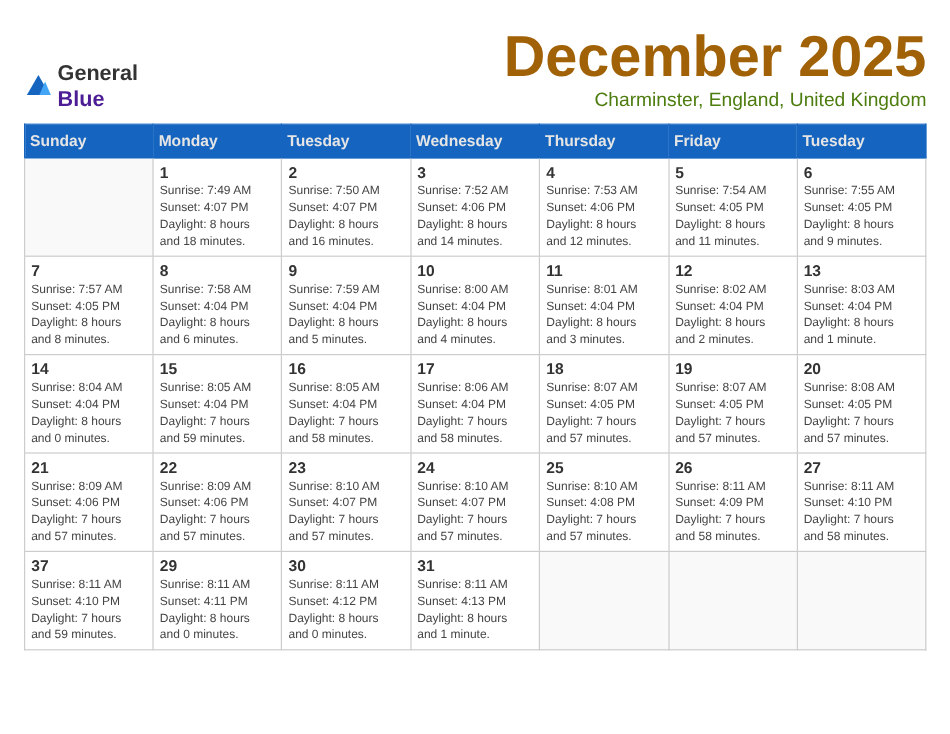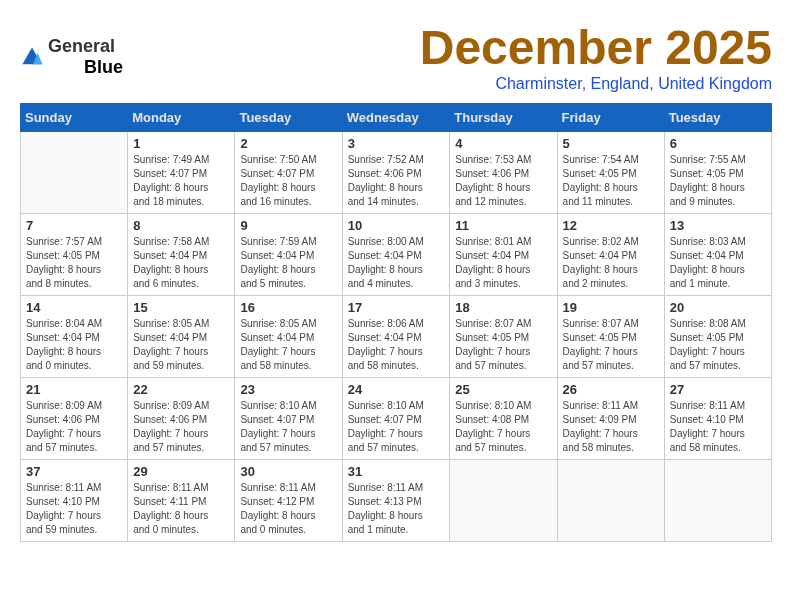--- a/index.html
+++ b/index.html
@@ -6,54 +6,53 @@
     body {
       font-family: Arial, sans-serif;
       background: #fff;
       width: 792px;
       min-height: 612px;
       padding: 20px;
     }
     .header {
       display: flex;
       justify-content: space-between;
-      align-items: center;
+      align-items: flex-end;
       margin-bottom: 10px;
     }
     .logo {
       display: flex;
       align-items: center;
       gap: 4px;
     }
     .logo-text-general {
       font-size: 18px;
       font-weight: bold;
       color: #333;
     }
     .logo-text-blue {
       font-size: 18px;
       font-weight: bold;
-      color: #000000;
-      margin-left: 36px;
+      color: #4c1d95;
     }
     .logo-icon {
       width: 24px;
       height: 24px;
     }
     .title-area {
       text-align: right;
     }
     .month-title {
       font-size: 48px;
       font-weight: bold;
       color: #a16207;
     }
     .location-title {
       font-size: 16px;
-      color: #1d4ed8;
+      color: #4d7c0f;
     }
     .calendar {
       width: 100%;
       border-collapse: collapse;
       border: 1px solid #ccc;
     }
     .calendar th {
       background-color: #1565c0;
       color: #e5e5e5;
       padding: 6px 4px;

